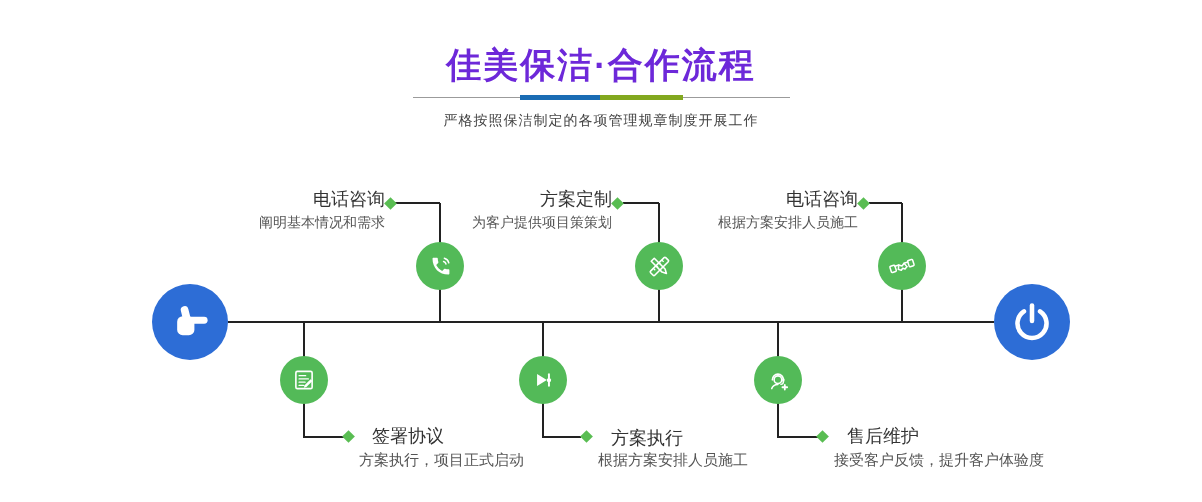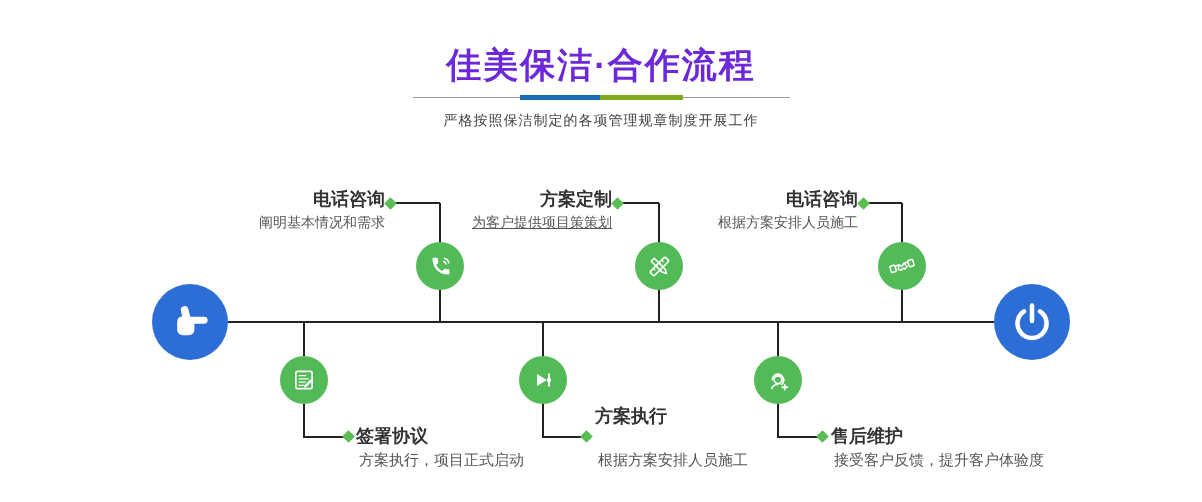--- a/index.html
+++ b/index.html
@@ -19,45 +19,45 @@
   
   .main-line{position:absolute;left:228px;top:321px;width:766px;height:2px;background:#222;}
   .vline{position:absolute;width:2px;background:#222;}
   .hline{position:absolute;height:2px;background:#222;}
   .diamond{position:absolute;width:9px;height:9px;background:#59bd52;transform:rotate(45deg);}
   .node{position:absolute;width:48px;height:48px;border-radius:50%;background:#53ba58;
         display:flex;align-items:center;justify-content:center;}
   .endpoint{position:absolute;width:76px;height:76px;border-radius:50%;background:#2d6dd6;
             display:flex;align-items:center;justify-content:center;}
 
-  .step-title{position:absolute;font-size:18px;font-weight:bold;color:#333;white-space:nowrap;line-height:20px;}
+  .step-title{position:absolute;font-size:18px;font-weight:normal;color:#333;white-space:nowrap;line-height:20px;margin-left:16px;}
   .step-desc{position:absolute;color:#555;white-space:nowrap;}
   .desc-top{font-size:14px;}
   .desc-bottom{font-size:15px;}
 
   
   .s0-v{left:439px;top:203px;height:119px;} .s0-h{left:395px;top:202px;width:45px;}
   .s0-d{left:386px;top:199px;} .s0-n{left:416px;top:242px;}
   .s0-t{right:817px;top:189px;} .s0-e{right:817px;top:214px;}
   
   .s1-v{left:658px;top:203px;height:119px;} .s1-h{left:623px;top:202px;width:36px;}
   .s1-d{left:613px;top:199px;} .s1-n{left:635px;top:242px;}
-  .s1-t{right:590px;top:189px;} .s1-e{right:590px;top:214px;text-decoration:underline;}
+  .s1-t{right:590px;top:189px;} .s1-e{right:590px;top:214px;}
   
   .s2-v{left:901px;top:203px;height:119px;} .s2-h{left:869px;top:202px;width:33px;}
   .s2-d{left:859px;top:199px;} .s2-n{left:878px;top:242px;}
   .s2-t{right:344px;top:189px;} .s2-e{right:344px;top:214px;}
   
   .s3-v{left:303px;top:322px;height:116px;} .s3-h{left:304px;top:436px;width:40px;}
   .s3-d{left:344px;top:432px;} .s3-n{left:280px;top:356px;}
   .s3-t{left:356px;top:426px;} .s3-e{left:359px;top:451px;}
   
   .s4-v{left:542px;top:322px;height:116px;} .s4-h{left:543px;top:436px;width:38px;}
   .s4-d{left:582px;top:432px;} .s4-n{left:519px;top:356px;}
-  .s4-t{left:595px;top:406px;text-align:right;} .s4-e{left:598px;top:451px;}
+  .s4-t{left:595px;top:428px;text-align:right;} .s4-e{left:598px;top:451px;}
   
   .s5-v{left:777px;top:322px;height:116px;} .s5-h{left:778px;top:436px;width:40px;}
   .s5-d{left:818px;top:432px;} .s5-n{left:754px;top:356px;}
   .s5-t{left:831px;top:426px;} .s5-e{left:834px;top:451px;}
 
   .ep-start{left:152px;top:284px;} .ep-end{left:994px;top:284px;}
   svg{display:block;}
 </style>
 </head>
 <body>

